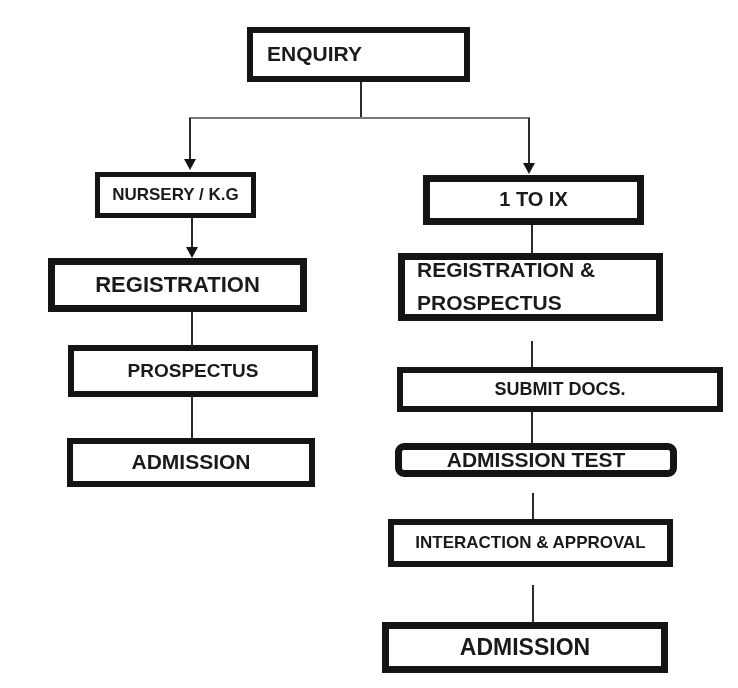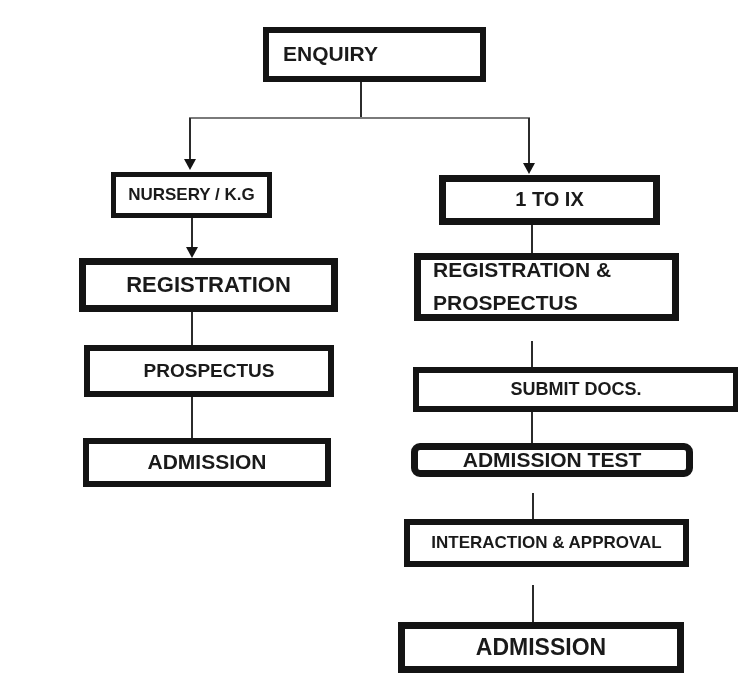--- a/index.html
+++ b/index.html
@@ -23,41 +23,40 @@
     border-color: #141414;
     color: #1a1a1a;
     font-weight: bold;
     display: flex;
     align-items: center;
     justify-content: center;
     text-align: center;
     line-height: 1.18;
     white-space: pre-wrap;
     z-index: 2;
-    margin-left: 16px;
   }
   .conn {
     position: absolute;
     background: #2b2b2b;
     z-index: 1;
   }
   .conn.h { background: #7a7a7a; }
   .arrow-down {
     position: absolute;
     width: 0; height: 0;
     border-left: 6px solid transparent;
     border-right: 6px solid transparent;
     border-top: 11px solid #141414;
     z-index: 1;
   }
 
   
   #node-enquiry        { left:247px; top:27px;  width:223px; height:55px; border-width:6px; font-size:21px; justify-content:flex-start; padding-left:14px; }
   #node-nursery-kg     { left:95px;  top:172px; width:161px; height:46px; border-width:5px; font-size:17px; }
-  #node-registration   { left:63px;  top:258px; width:259px; height:54px; border-width:7px; font-size:22px; }
+  #node-registration   { left:48px;  top:258px; width:259px; height:54px; border-width:7px; font-size:22px; }
   #node-interaction    { left:68px;  top:345px; width:250px; height:52px; border-width:6px; font-size:19px; }
   #node-admission-l    { left:67px;  top:438px; width:248px; height:49px; border-width:6px; font-size:21px; }
   #node-1-to-ix        { left:423px; top:175px; width:221px; height:50px; border-width:7px; font-size:20px; }
   #node-reg-prospectus { left:398px; top:253px; width:265px; height:68px; border-width:7px; font-size:21px;
                          justify-content:flex-start; text-align:left; padding-left:12px; line-height:1.55; }
   #node-submit-docs    { left:397px; top:367px; width:326px; height:45px; border-width:6px; font-size:18px; }
   #node-admission-test { left:395px; top:443px; width:282px; height:34px; border-width:7px; font-size:21px;border-radius:9px; }
   #node-interaction-approval { left:388px; top:519px; width:285px; height:48px; border-width:6px; font-size:17px; }
   #node-admission-r    { left:382px; top:622px; width:286px; height:51px; border-width:7px; font-size:23px; }
 

